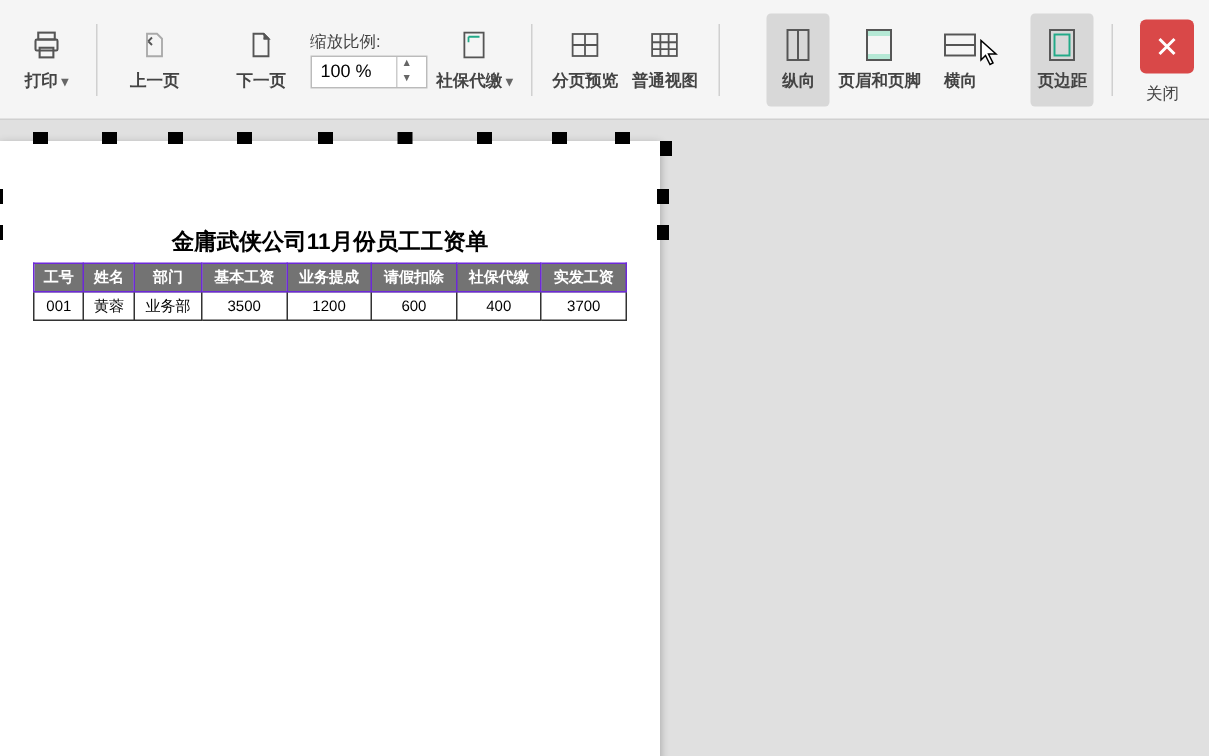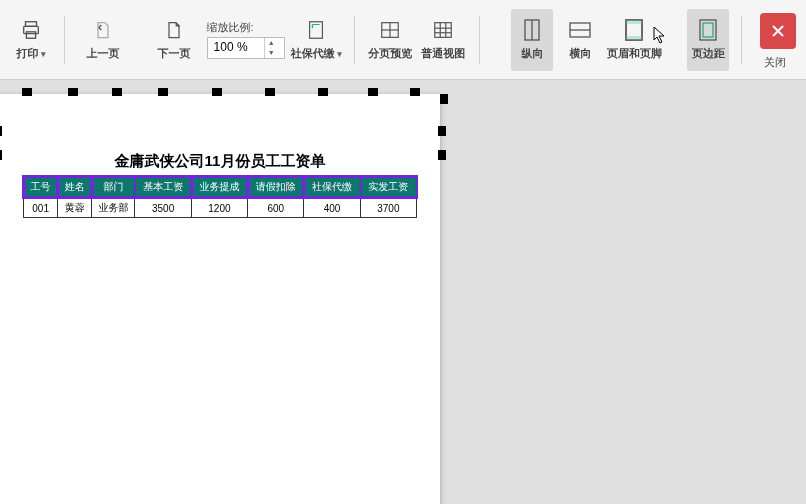--- a/index.html
+++ b/index.html
@@ -26,21 +26,21 @@
 .canvas-area { position: relative; height: calc(504px - 80px); overflow: auto; display: flex; justify-content: flex-start; padding-top: 14px; }
 .page { background: #fff; width: 440px; height: 600px; box-shadow: 0 2px 6px rgba(0,0,0,0.3); position: relative; padding: 58px 22px; }
 
 .margin-handle { position: absolute; background: #000; }
 .mh-top { top: -6px; width: 10px; height: 8px; }
 .mh-corner { width: 8px; height: 10px; top: 0; }
 .mh-corner.l { left: -8px; } .mh-corner.r { right: -8px; }
 
 .page-title { text-align: center; font-size: 15px; font-weight: bold; margin-bottom: 4px; }
 .data-table { border-collapse: collapse; width: 100%; font-size: 10px; }
-.data-table th { background: #0f766e; color: #fff; font-weight: normal; border: 3px solid #6d28d9; padding: 2px 4px; text-align: center; }
+.data-table th { background: #737373; color: #fff; font-weight: bold; border: 1px solid #6d28d9; padding: 2px 4px; text-align: center; }
 .data-table td { border: 1px solid #333; padding: 2px 4px; text-align: center; }
 
 .cursor-arrow { position: absolute; top: 26px; left: 653px; pointer-events: none; z-index: 100; }
 </style>
 </head>
 <body>
 
 <div class="toolbar">
   <div class="tool-btn dd">
     <div class="tool-icon">
@@ -125,37 +125,37 @@
     <div class="tool-icon">
       <svg width="18" height="22" viewBox="0 0 18 22" fill="none" stroke="#555" stroke-width="1.3">
           <rect x="2" y="1" width="14" height="20"></rect>
           <line x1="9" y1="1" x2="9" y2="21"></line>
         </svg>
     </div>
     <span class="tool-label">纵向</span>
   </div>
   <div class="tool-btn">
     <div class="tool-icon">
-      <svg width="22" height="18" viewBox="0 0 22 18" fill="none" stroke="#555" stroke-width="1.3">
-          <rect x="1" y="2" width="20" height="14"></rect>
-          <line x1="1" y1="9" x2="21" y2="9"></line>
-        </svg>
-    </div>
-    <span class="tool-label">横向</span>
-  </div>
-  <div class="tool-btn">
-    <div class="tool-icon">
       <svg width="20" height="22" viewBox="0 0 20 22" fill="none" stroke="#2a8" stroke-width="1.3">
           <rect x="2" y="1" width="16" height="20" stroke="#555"></rect>
           <rect x="2" y="1" width="16" height="4" fill="#b5e8d5" stroke="none"></rect>
           <rect x="2" y="17" width="16" height="4" fill="#b5e8d5" stroke="none"></rect>
           <rect x="2" y="1" width="16" height="20" stroke="#555" fill="none"></rect>
         </svg>
     </div>
     <span class="tool-label">页眉和页脚</span>
+  </div>
+  <div class="tool-btn">
+    <div class="tool-icon">
+      <svg width="22" height="18" viewBox="0 0 22 18" fill="none" stroke="#555" stroke-width="1.3">
+          <rect x="1" y="2" width="20" height="14"></rect>
+          <line x1="1" y1="9" x2="21" y2="9"></line>
+        </svg>
+    </div>
+    <span class="tool-label">横向</span>
   </div>
   <div class="tool-btn active">
     <div class="tool-icon">
       <svg width="20" height="22" viewBox="0 0 20 22" fill="none" stroke="#555" stroke-width="1.3">
           <rect x="2" y="1" width="16" height="20"></rect>
           <rect x="5" y="4" width="10" height="14" stroke="#2a8"></rect>
         </svg>
     </div>
     <span class="tool-label">页边距</span>
   </div>

